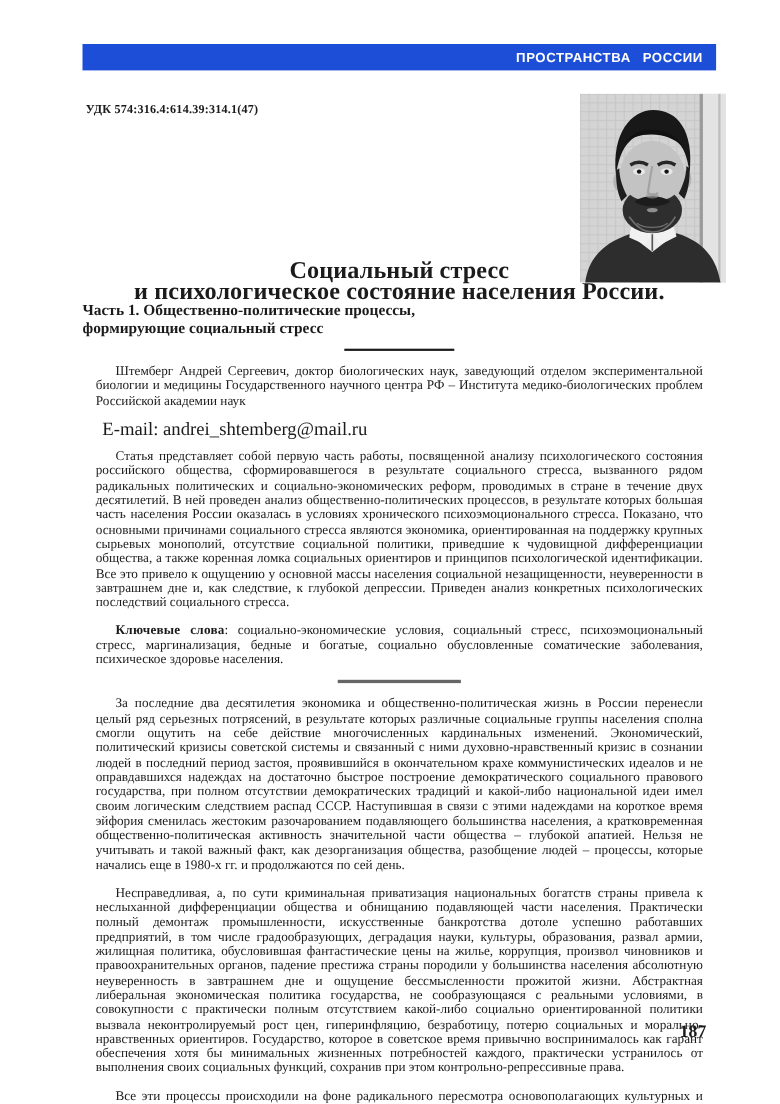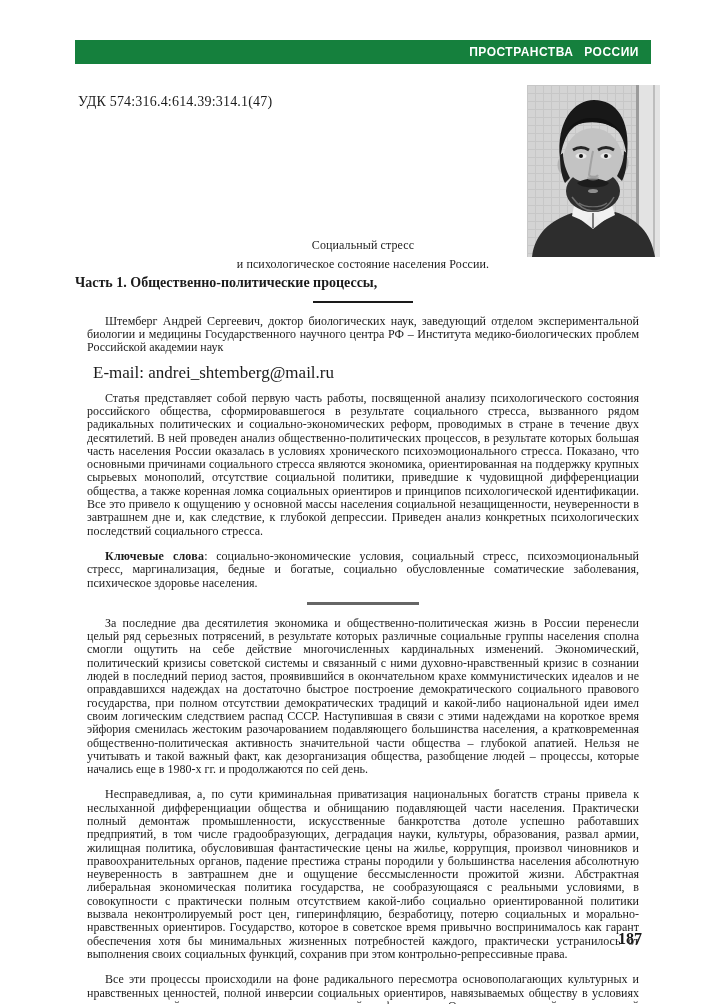--- a/index.html
+++ b/index.html
@@ -7,50 +7,50 @@
     position:relative;
     width:709px; height:1004px;
     background:#ffffff;
     font-family:"Liberation Serif", serif;
     color:#1b1b1b;
     overflow:hidden;
   }
   .header-bar {
     position:absolute; left:75px; top:40px;
     width:576px; height:24px;
-    background:#15803d;
+    background:#1d4ed8;
     box-sizing:border-box;
     display:flex; align-items:center; justify-content:flex-end;
     padding-right:12px;
   }
   .header-bar .section-title {
     font-family:"Liberation Sans", sans-serif;
     font-weight:bold; font-size:12px;
     letter-spacing:0.5px; word-spacing:7px;
     color:#ffffff;
   }
   .udc {
     position:absolute; left:78px; top:94px;
-    font-size:14px; letter-spacing:0.2px;
+    font-size:11px; letter-spacing:0.2px;font-weight:bold;
   }
   .photo {
     position:absolute; left:527px; top:85px;
     width:133px; height:172px;
     overflow:hidden;
   }
   .column {
     position:absolute; left:75px; top:236px; width:576px;
   }
   .author {
     font-size:13.5px; font-weight:bold; letter-spacing:0.2px;
     margin:0 0 3px 0;
   }
   .title {
     margin:0; text-align:center;
-    font-size:12px; font-weight:normal; line-height:19px;
+    font-size:22px; font-weight:bold; line-height:19px;
     letter-spacing:0.1px;
   }
   .subtitle {
     margin:1px 0 0 0; text-align:left;
     font-size:14px; font-weight:bold; line-height:16.5px;
   }
   .rule1 {
     width:100px; height:0;
     border:none; border-top:2px solid #1a1a1a;
     margin:9px auto 8px auto;
@@ -141,21 +141,21 @@
       <path d="M33,70 C33,84 35,92 38,98 L43,93 C39,85 36,77 36,68 Z" fill="#1e1e1e"></path>
       <path d="M100,68 C100,82 98,90 95,96 L90,91 C94,83 97,75 97,66 Z" fill="#1e1e1e"></path>
       <path d="M40,46 C50,34 82,34 94,48 C88,38 76,32 66,33 C55,32 45,38 40,46 Z" fill="#111"></path>
     </svg>
   </div>
 
   <div class="column">
 
     <h1 class="title"><span>Социальный стресс</span><br><span>и психологическое состояние населения России.</span></h1>
 
-    <h2 class="subtitle"><span>Часть 1. Общественно-политические процессы,</span><br></h2>
+    <h2 class="subtitle"><span>Часть 1. Общественно-политические процессы,</span><br><span>формирующие социальный стресс</span></h2>
 
     <hr class="rule1">
 
     <p class="para">Штемберг Андрей Сергеевич, доктор биологических наук, заведующий отделом экспериментальной биологии и медицины Государственного научного центра РФ – Института медико-биологических проблем Российской академии наук</p>
     <p class="email-line">E-mail: andrei_shtemberg@mail.ru</p>
 
     <p class="para">Статья представляет собой первую часть работы, посвященной анализу психологического состояния российского общества, сформировавшегося в результате социального стресса, вызванного рядом радикальных политических и социально-экономических реформ, проводимых в стране в течение двух десятилетий. В ней проведен анализ общественно-политических процессов, в результате которых большая часть населения России оказалась в условиях хронического психоэмоционального стресса. Показано, что основными причинами социального стресса являются экономика, ориентированная на поддержку крупных сырьевых монополий, отсутствие социальной политики, приведшие к чудовищной дифференциации общества, а также коренная ломка социальных ориентиров и принципов психологической идентификации. Все это привело к ощущению у основной массы населения социальной незащищенности, неуверенности в завтрашнем дне и, как следствие, к глубокой депрессии. Приведен анализ конкретных психологических последствий социального стресса.</p>
 
     <p class="para keywords"><b>Ключевые слова</b><span>: социально-экономические условия, социальный стресс, психоэмоциональный стресс, маргинализация, бедные и богатые, социально обусловленные соматические заболевания, психическое здоровье населения.</span></p>
 

